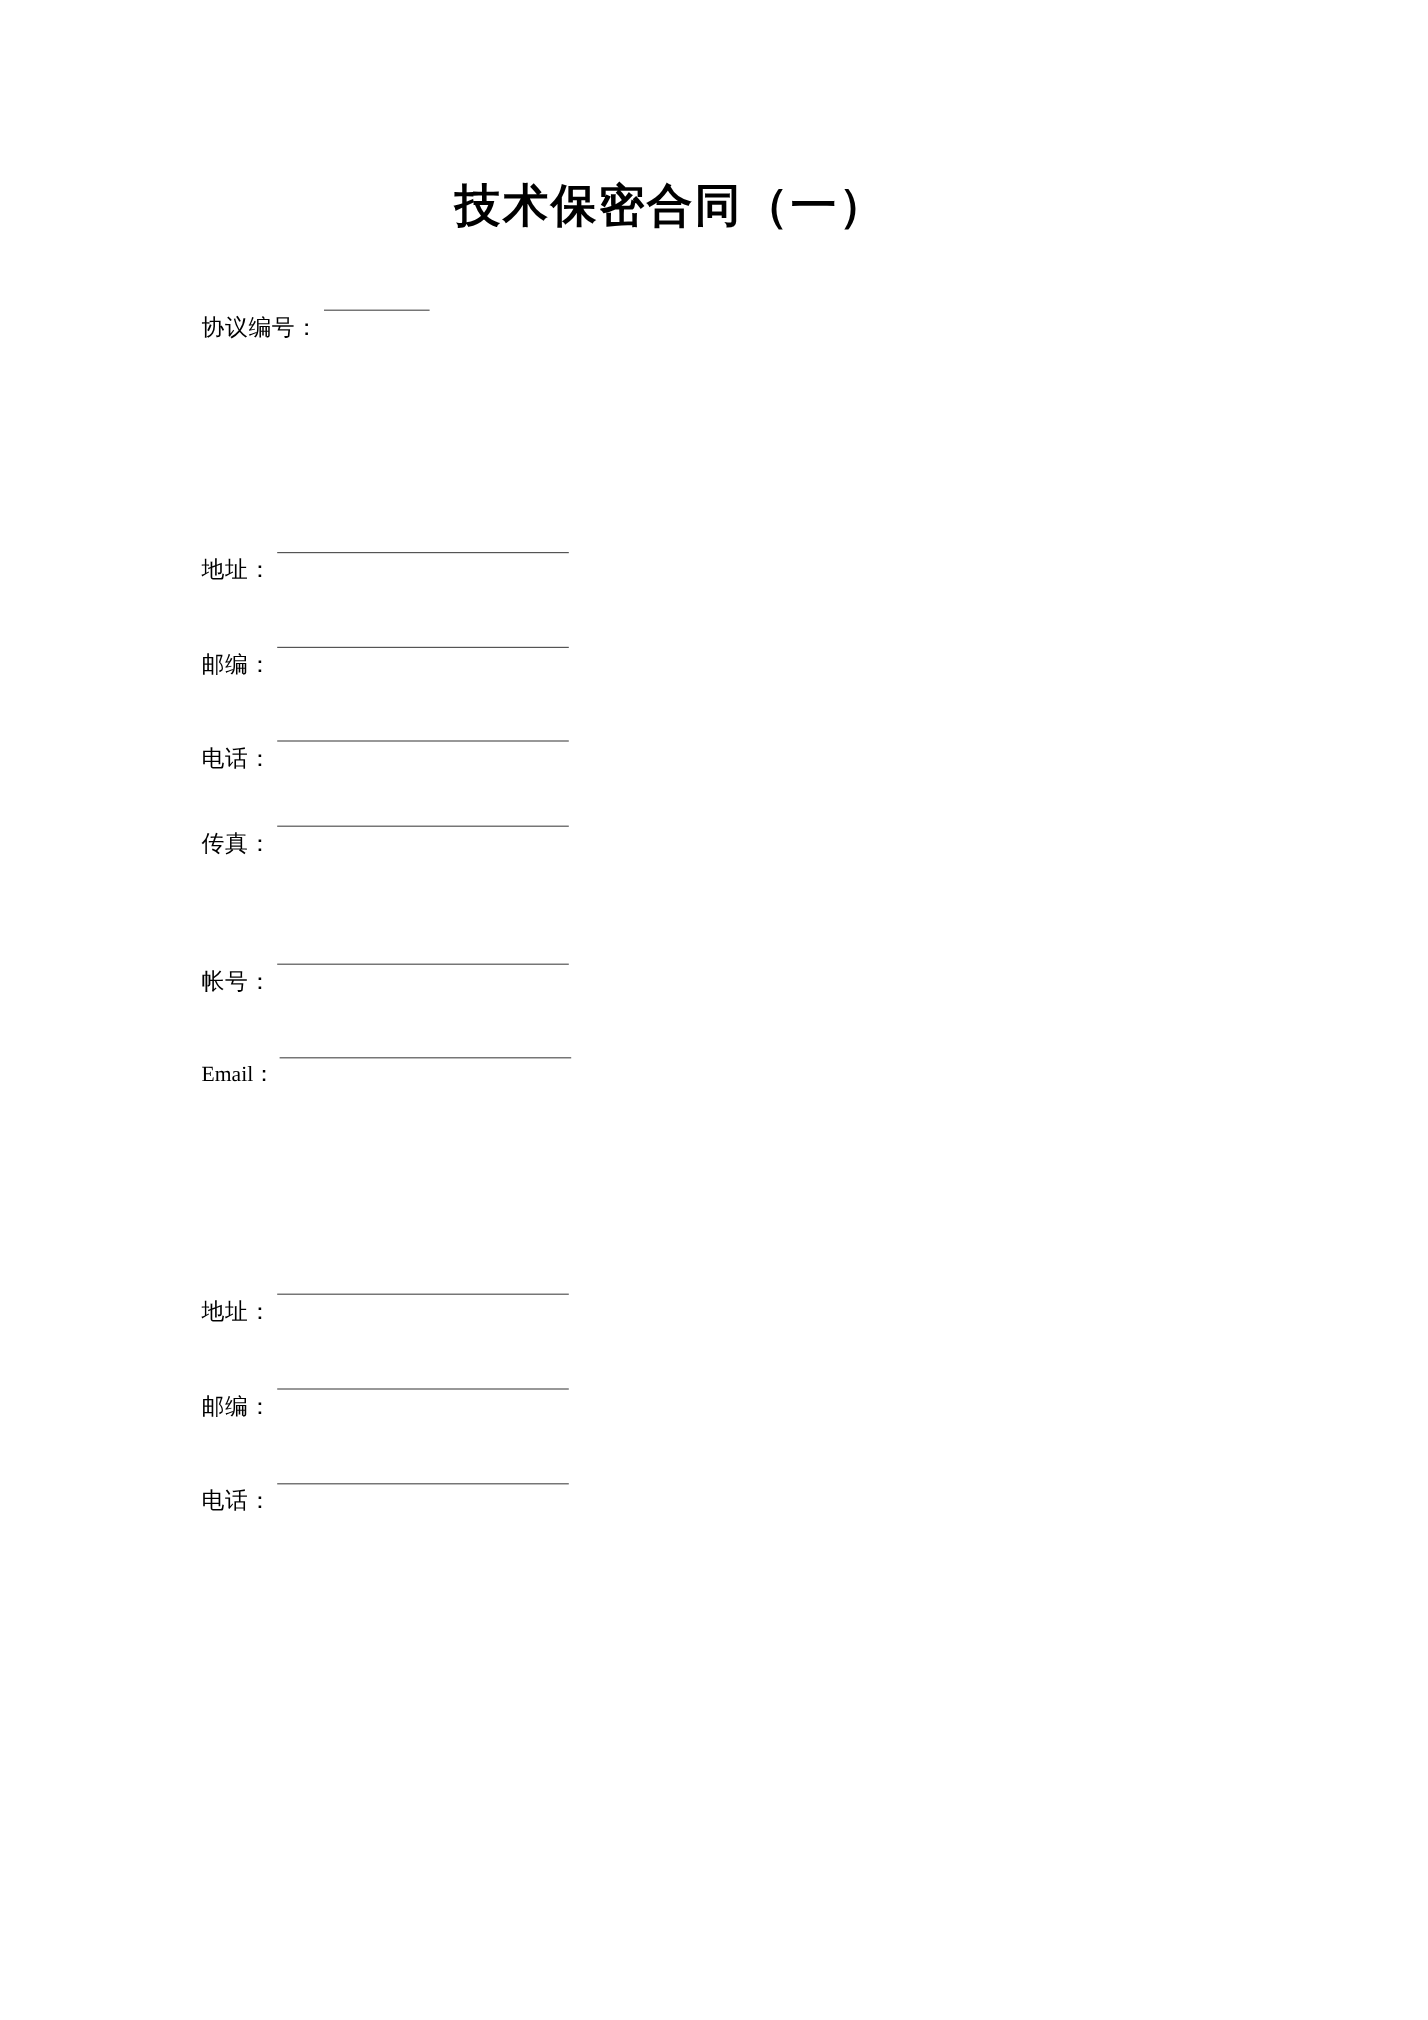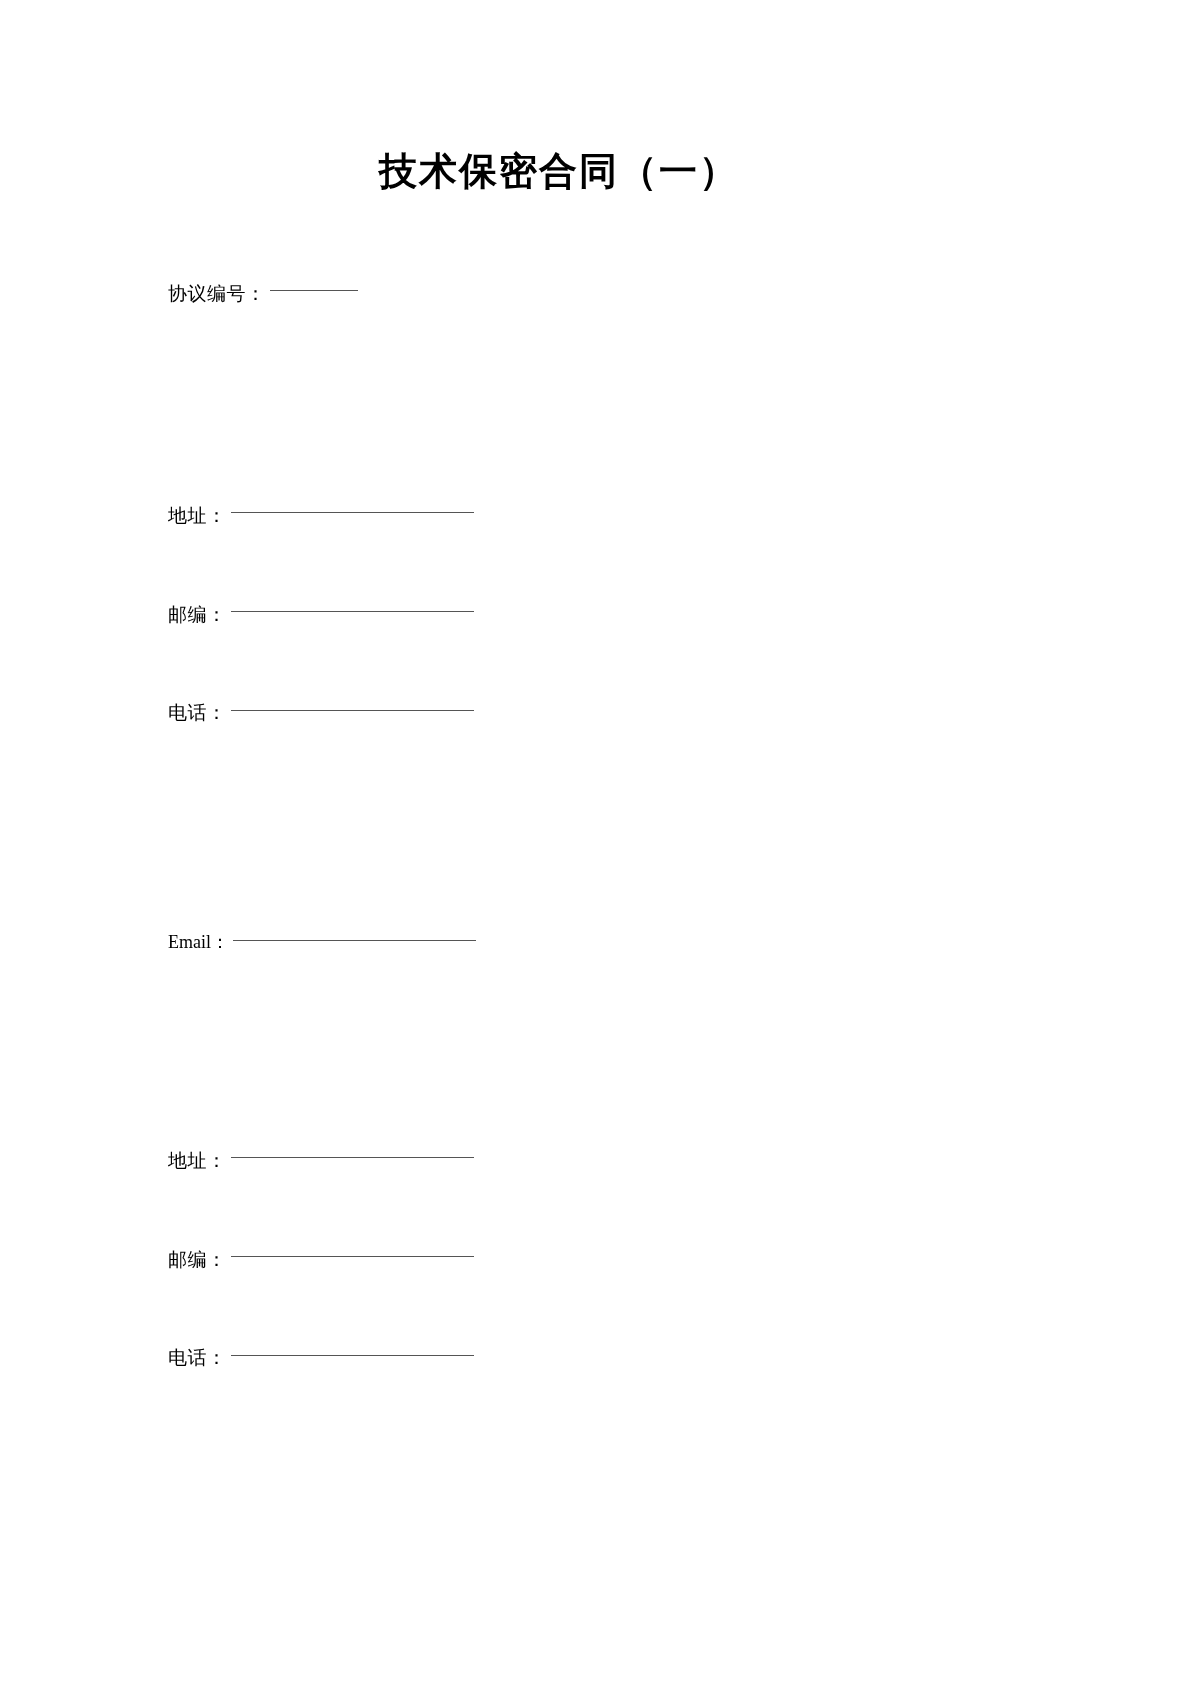--- a/index.html
+++ b/index.html
@@ -32,27 +32,26 @@
     padding-top: 148px;
     padding-right: 36px;
     line-height: 1.2;
   }
   .body-area {
     padding-left: 168px;
     padding-top: 66px;
   }
   .field-row {
     display: flex;
-    align-items: center;
+    align-items: flex-start;
     font-size: 19px;
     line-height: 1.4;
     font-family: "DejaVu Serif", "Liberation Serif", serif;
     letter-spacing: 0.5px;
     white-space: nowrap;
-    margin-top: 20px;
   }
   .field-label {
     display: inline-block;
   }
   .field-label.mono {
     font-family: Liberation Serif, serif;
     font-size: 18px;
     letter-spacing: 0px;
   }
   .blank {
@@ -106,26 +105,34 @@
 
     <div class="sp-md"></div>
 
     <div class="field-row">
       <span class="field-label">电话：</span>
       <span class="blank w-long"></span>
     </div>
 
     <div class="sp-sm"></div>
 
+    <div class="field-row">
+      <span class="field-label">传真：</span>
+      <span class="blank w-long"></span>
+    </div>
 
     <div class="sp-sm"></div>
 
 
     <div class="sp-sm"></div>
 
+    <div class="field-row">
+      <span class="field-label">帐号：</span>
+      <span class="blank w-long"></span>
+    </div>
 
     <div class="sp-md"></div>
 
     <div class="field-row">
       <span class="field-label mono">Email：</span>
       <span class="blank w-long"></span>
     </div>
 
     <div class="sp-xl"></div>
 

